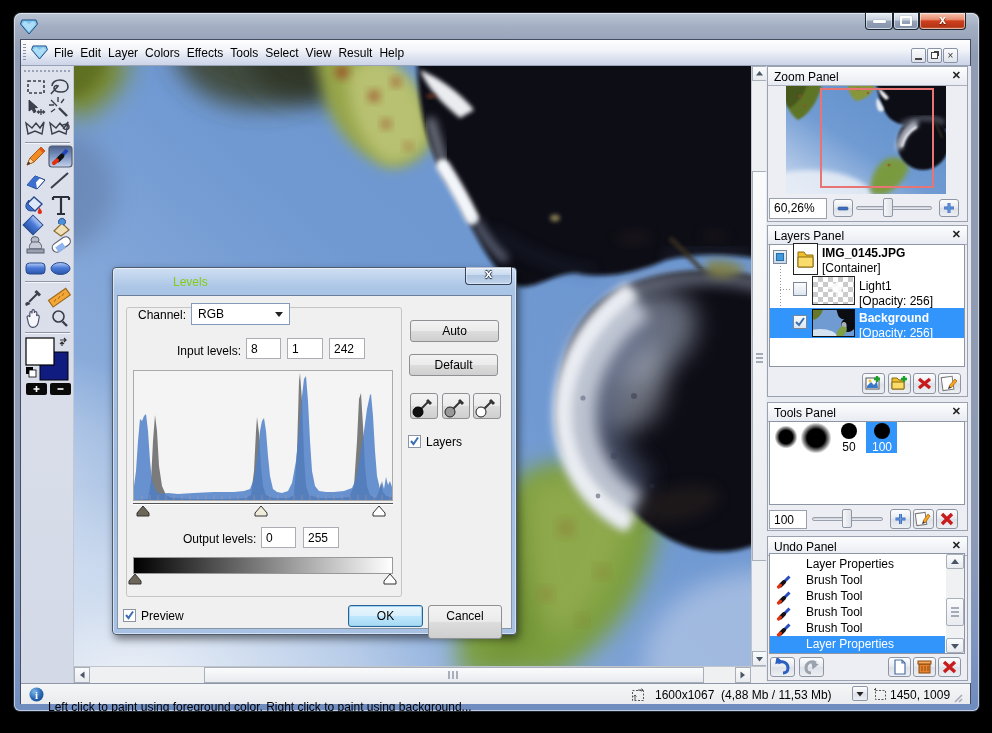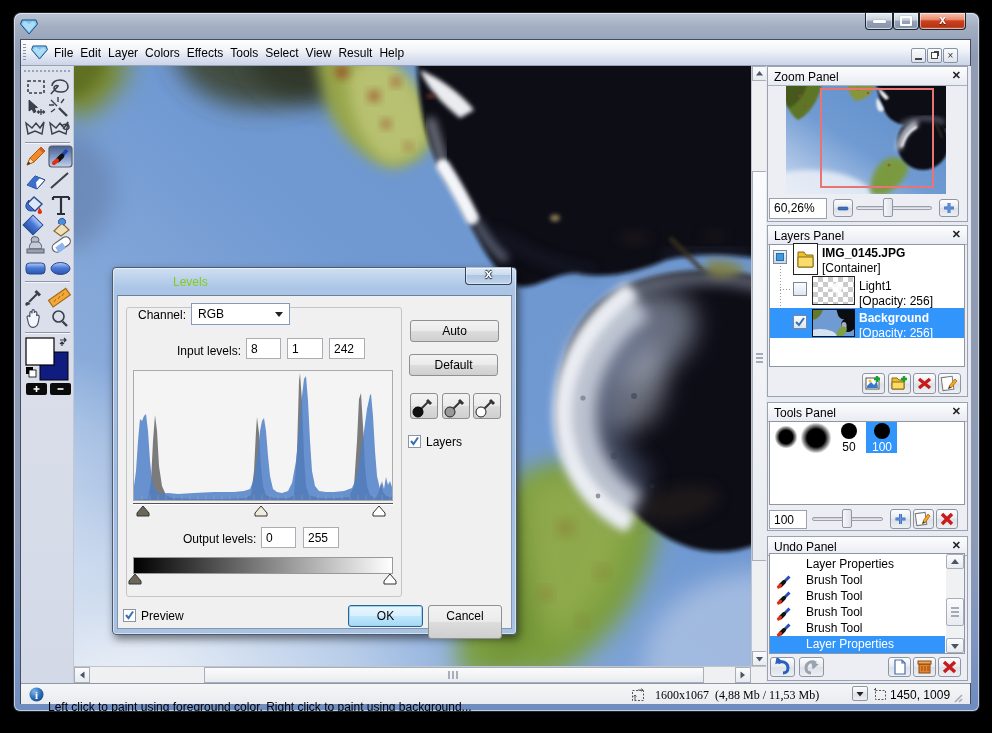--- a/index.html
+++ b/index.html
@@ -335,21 +335,21 @@
         </defs>
         <circle cx="7.5" cy="7.5" r="7" fill="url(#ig)"></circle>
         <text x="7.5" y="12" text-anchor="middle" font-size="11" font-weight="bold" fill="#fff" font-family="Liberation Serif">i</text>
       </svg>
     <div class="abs" style="left:27px;top:16px;font-size:12px;">Left click to paint using foreground color. Right click to paint using background...</div>
     <svg class="abs" style="left:609px;top:3px;" width="16" height="16" viewBox="0 0 16 16">
         <rect x="2.5" y="3.5" width="11" height="10" fill="none" stroke="#555" stroke-width="1" stroke-dasharray="2 1.5"></rect>
         <path d="M 5,13 L 5,8 M 3.5,9.5 L 5,8 L 6.5,9.5" stroke="#555" fill="none"></path>
         <path d="M 8,3 L 13,3 M 11.5,1.5 L 13,3 L 11.5,4.5" stroke="#555" fill="none"></path>
       </svg>
-    <div class="abs" style="left:634px;top:4px;font-size:12px;font-family:Liberation Serif, serif;">1600x1067&nbsp;&nbsp;(4,88 Mb / 11,53 Mb)</div>
+    <div class="abs" style="left:634px;top:4px;font-size:12px;">1600x1067&nbsp;&nbsp;(4,88 Mb / 11,53 Mb)</div>
     <div class="ibtn" style="left:831px;top:2px;width:16px;height:15px;border-radius:2px;"><svg width="14" height="13">
           <path d="M 3.5,5 L 10.5,5 L 7,9.5 Z" fill="#222"></path>
         </svg></div>
     <svg class="abs" style="left:852px;top:3px;" width="15" height="15" viewBox="0 0 15 15">
         <rect x="2.5" y="3.5" width="10" height="9" fill="none" stroke="#555" stroke-width="1" stroke-dasharray="2 1.5"></rect>
         <path d="M 2.5,1 V 3 M 1,2.5 H 3" stroke="#555"></path>
       </svg>
     <div class="abs" style="left:869px;top:4px;font-size:12px;">1450, 1009</div>
     <svg class="abs" style="left:931px;top:8px;" width="12" height="12">
         <g stroke="#aab" stroke-width="1.6">

